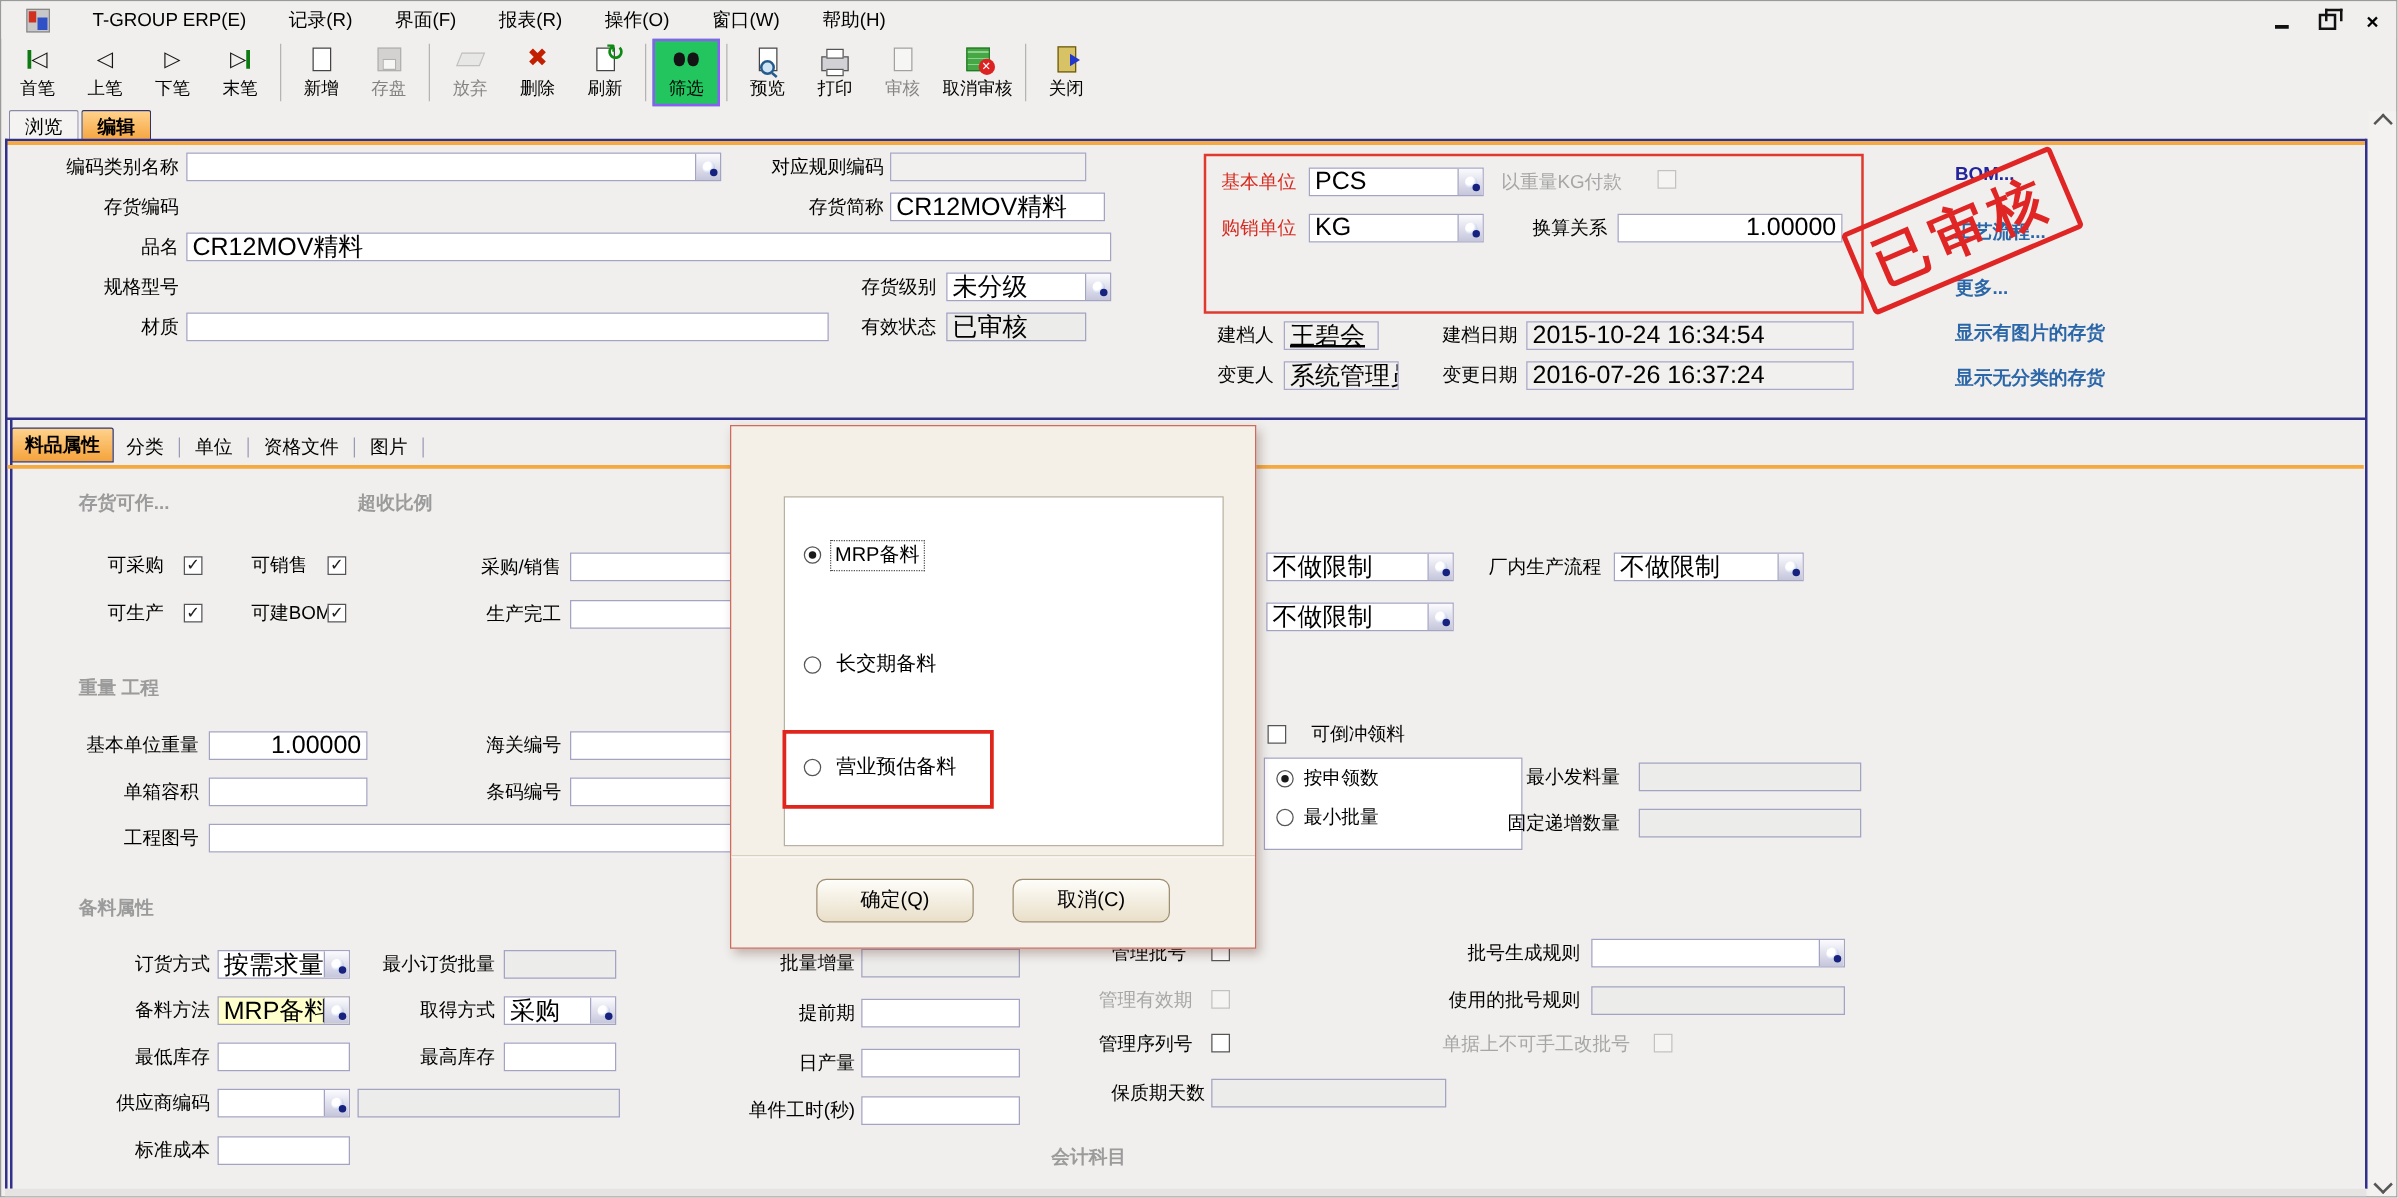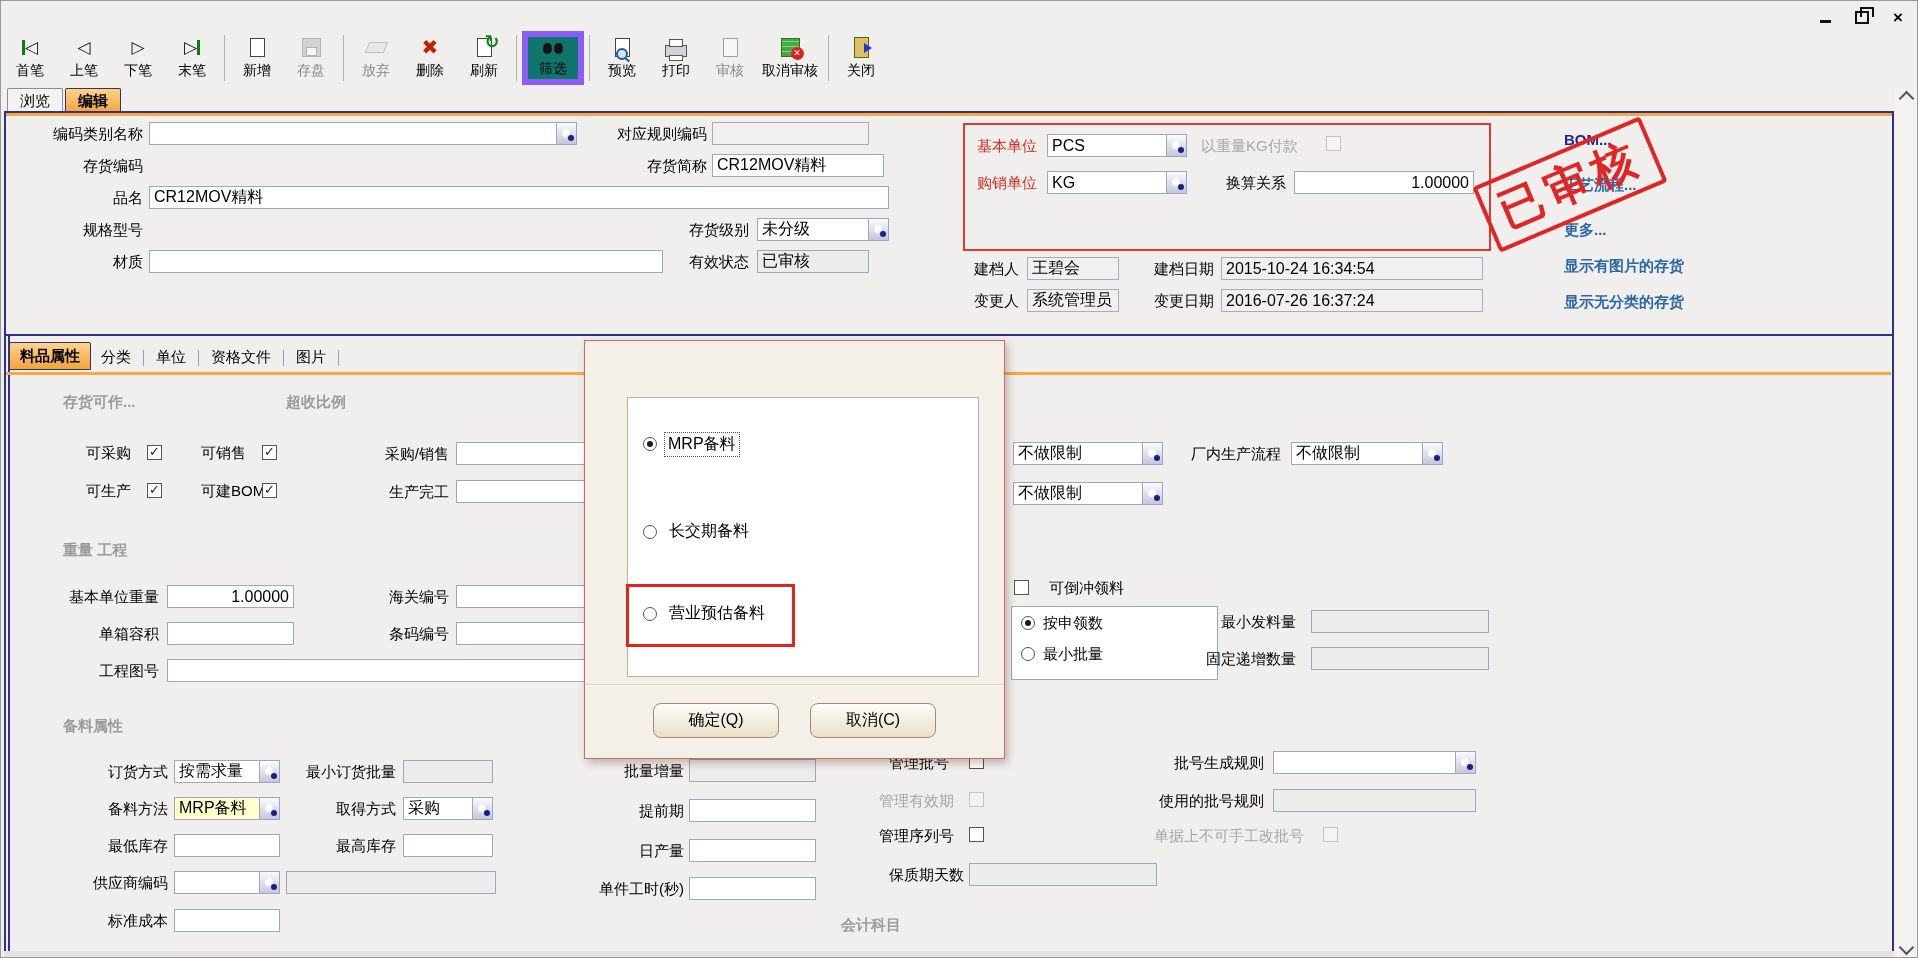--- a/index.html
+++ b/index.html
@@ -17,21 +17,21 @@
   .win-controls{position:absolute;right:14px;top:8px;display:flex;gap:24px;align-items:center;}
   .wc-min{width:11px;height:3px;background:#111;margin-top:8px;}
   .wc-restore{width:10px;height:9px;border:2px solid #111;position:relative;background:#f0efed;}
   .wc-restore::before{content:"";position:absolute;left:3px;top:-6px;width:10px;height:8px;border:2px solid #111;border-bottom:none;}
   .wc-close{font-size:17px;font-weight:bold;line-height:17px;}
   
   .toolbar{position:absolute;left:2px;top:30px;height:54px;display:flex;align-items:stretch;}
   .tbtn{min-width:44px;padding:1px 3px;display:flex;flex-direction:column;align-items:center;
     justify-content:flex-start;font-size:14px;gap:2px;border:2px solid transparent;}
   .tbtn .ticon{height:26px;display:flex;align-items:center;justify-content:center;position:relative;}
-  .tbtn.active{border:6px solid #8b5cf6;background:#0f766e;justify-content:space-between;}
+  .tbtn.active{border:2px solid #8b5cf6;background:#22c55e;}
   .tbtn.disabled{opacity:.45;filter:grayscale(1);}
   .tsep{width:1px;background:#b4b4b4;margin:4px 5px;}
   .tri{font-size:17px;line-height:1;color:#151515;}
   .gbar{display:inline-block;width:3px;height:15px;background:#0d7a12;vertical-align:-2px;}
   .pg{display:inline-block;width:15px;height:19px;background:#fff;border:1px solid #444;box-sizing:border-box;}
   .flp{display:inline-block;width:17px;height:17px;background:#aab0c8;border:1px solid #667;position:relative;}
   .flp::after{content:"";position:absolute;left:3px;bottom:0;width:9px;height:7px;background:#fff;border:1px solid #667;}
   .ers{display:inline-block;width:17px;height:9px;background:#e2ded6;border:1px solid #888;transform:skewX(-22deg);}
   .delx{color:#c22000;font-size:20px;font-weight:bold;line-height:1;}
   .refr{position:absolute;left:8px;top:-1px;color:#0d8a12;font-size:18px;font-weight:bold;line-height:1;}
@@ -53,21 +53,21 @@
   .tab{height:24px;padding:0 12px;display:flex;align-items:center;border:1px solid #8a8aa8;
     border-bottom:none;background:#f4f3f1;margin-right:2px;border-radius:2px 2px 0 0;}
   .tab.on{background:linear-gradient(#ffd28c,#f5a33c);border-color:#333366;font-weight:bold;}
   
   .orange{background:#f5a93f;} .navy{background:#31318c;}
   
   .lbl{position:absolute;text-align:right;white-space:nowrap;line-height:23px;height:23px;}
   .dim{color:#a6a6a6;} .redlbl{color:#d42a20;}
   .sect{position:absolute;color:#9b9b9b;font-weight:bold;white-space:nowrap;}
   .box{position:absolute;height:23px;background:#fff;border:1px solid #a3a3c2;box-sizing:border-box;
-    display:flex;align-items:center;padding:0 4px;overflow:hidden;font-size:16px;}
+    display:flex;align-items:center;padding:0 4px;overflow:hidden;font-size:20px;}
   .box.ro{background:#ececeb;} .box.flat{background:#f1f0ef;border-color:#a8a8c8;}
   .box.yel{background:#ffffcc;}
   .box.num{justify-content:flex-end;}
   .box .val{white-space:nowrap;}
   .lookup{position:absolute;right:0;top:0;bottom:0;width:19px;border-left:1px solid #a3a3c2;
     background:linear-gradient(#fbfbfe,#c6c6dc);display:flex;align-items:center;justify-content:center;}
   .mag{width:10px;height:10px;border-radius:50%;background:radial-gradient(circle at 35% 35%,#ffffff 35%,#8aa2d8);position:relative;}
   .mag::after{content:"";position:absolute;right:-2px;bottom:-2px;width:6px;height:6px;border-radius:50%;background:#16227e;}
   .cb{position:absolute;width:15px;height:15px;background:#fff;border:1px solid #555;box-sizing:border-box;
     display:flex;align-items:center;justify-content:center;font-size:13px;font-weight:bold;color:#222;}
@@ -103,20 +103,30 @@
   .vscroll{position:absolute;right:0;top:88px;bottom:0;width:22px;background:#f3f2f0;z-index:60;
     display:flex;flex-direction:column;justify-content:space-between;align-items:center;padding:4px 0;box-sizing:border-box;}
   .chev{width:9px;height:9px;border-left:2px solid #555;border-top:2px solid #555;}
   .chev.up{transform:rotate(45deg);} .chev.down{transform:rotate(-135deg);}
 </style>
 </head>
 <body>
 
 <div class="screen">
 
+  <div class="menubar">
+    <span class="logo"></span>
+    <span class="menu-item">T-GROUP ERP(E)</span>
+    <span class="menu-item">记录(R)</span>
+    <span class="menu-item">界面(F)</span>
+    <span class="menu-item">报表(R)</span>
+    <span class="menu-item">操作(O)</span>
+    <span class="menu-item">窗口(W)</span>
+    <span class="menu-item">帮助(H)</span>
+  </div>
   <div class="win-controls">
     <span class="wc-min"></span>
     <span class="wc-restore"></span>
     <span class="wc-close">×</span>
   </div>
 
   <div class="toolbar">
     <div class="tbtn">
       <span class="ticon">
           <span class="gbar"></span>
@@ -294,21 +304,21 @@
     <span class="lookup">
         <span class="mag"></span>
       </span>
   </div>
   <div class="lbl" style="left:1205px;top:170px;width:80px;">换算关系</div>
   <div class="box num" style="left:1293px;top:170px;width:180px;">
     <span class="val">1.00000</span>
   </div>
 
   <div class="lbl" style="left:960px;top:256px;width:58px;">建档人</div>
-  <div class="box flat" style="left:1026px;top:256px;width:92px;">
+  <div class="box flat" style="left:1026px;top:256px;width:76px;text-decoration:underline;">
     <span class="val">王碧会</span>
   </div>
   <div class="lbl" style="left:1133px;top:256px;width:80px;">建档日期</div>
   <div class="box flat" style="left:1220px;top:256px;width:262px;">
     <span class="val">2015-10-24 16:34:54</span>
   </div>
   <div class="lbl" style="left:960px;top:288px;width:58px;">变更人</div>
   <div class="box flat" style="left:1026px;top:288px;width:92px;">
     <span class="val">系统管理员</span>
   </div>

